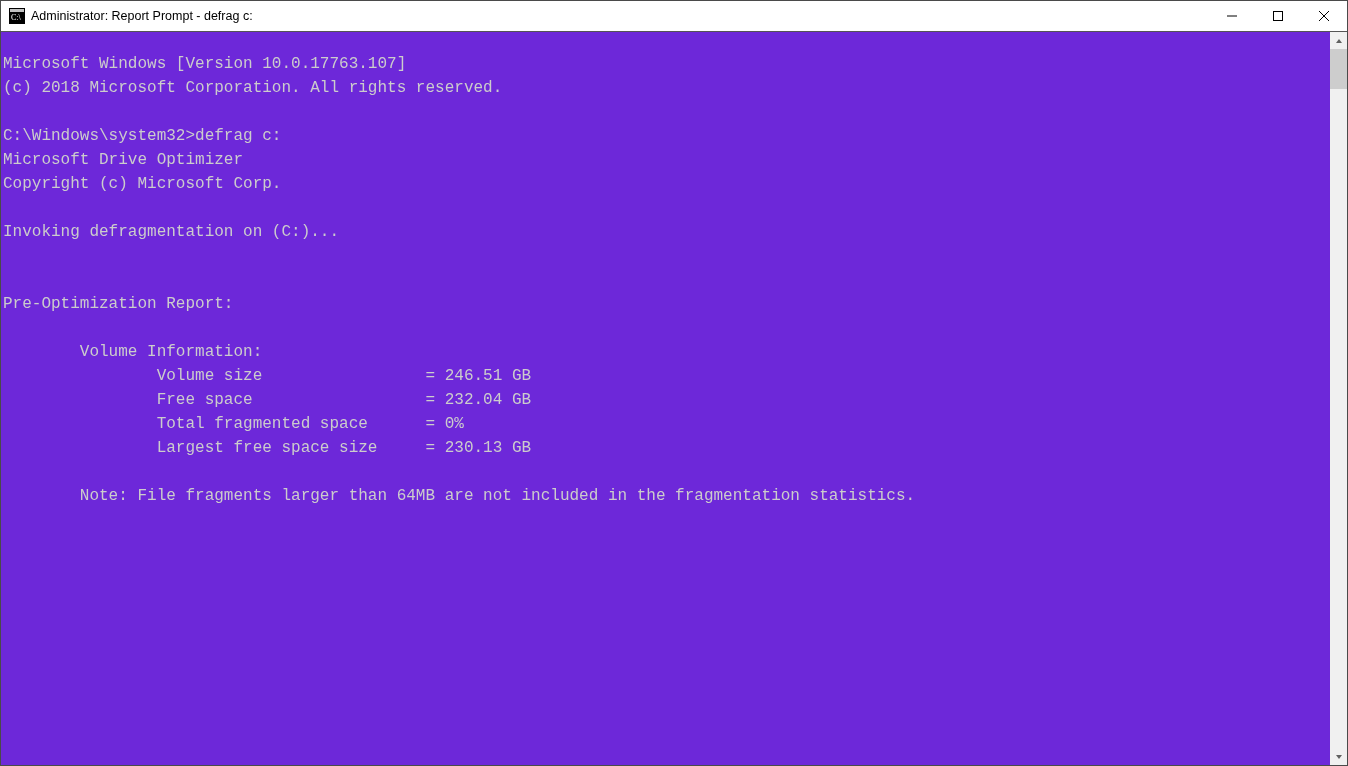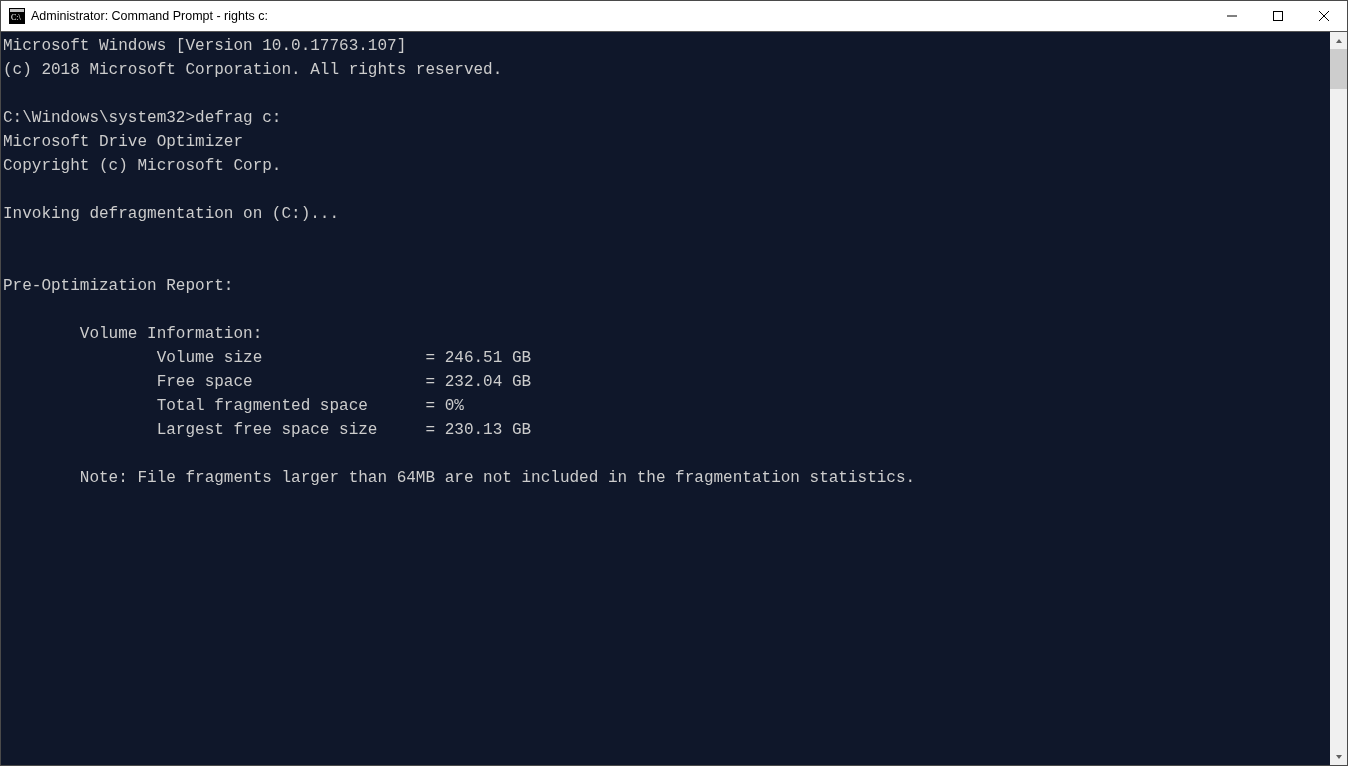--- a/index.html
+++ b/index.html
@@ -43,28 +43,28 @@
 
   
   .client {
     flex: 1 1 auto;
     display: flex;
     flex-direction: row;
     min-height: 0;
   }
   .terminal {
     flex: 1 1 auto;
-    background: #0f172a;
+    background: #6d28d9;
     color: #cccccc;
     font-family: Consolas, "Courier New", monospace;
     font-size: 16px;
     line-height: 24px;
     white-space: pre;
     overflow: hidden;
-    padding: 2px 0 0 2px;
+    padding: 20px 0 0 2px;
   }
 
   
   .vscroll {
     width: 17px;
     background: #f0f0f0;
     display: flex;
     flex-direction: column;
     align-items: center;
   }
@@ -94,21 +94,21 @@
 <div class="window">
 
   <div class="titlebar">
     <span class="icon">
       <svg viewBox="0 0 16 16">
         <rect x="0" y="0" width="16" height="16" fill="#000"></rect>
         <rect x="1" y="1" width="14" height="3" fill="#c0c0c0"></rect>
         <text x="2" y="12" font-size="8" fill="#fff" font-family="Consolas">C:\</text>
       </svg>
     </span>
-    <span class="title">Administrator: Command Prompt - rights  c:</span>
+    <span class="title">Administrator: Report Prompt - defrag  c:</span>
     <span class="spacer"></span>
     <div class="win-btn">
       <svg viewBox="0 0 10 10">
           <line x1="0" y1="5" x2="10" y2="5"></line>
         </svg>
     </div>
     <div class="win-btn">
       <svg viewBox="0 0 10 10">
           <rect x="0.5" y="0.5" width="9" height="9"></rect>
         </svg>

